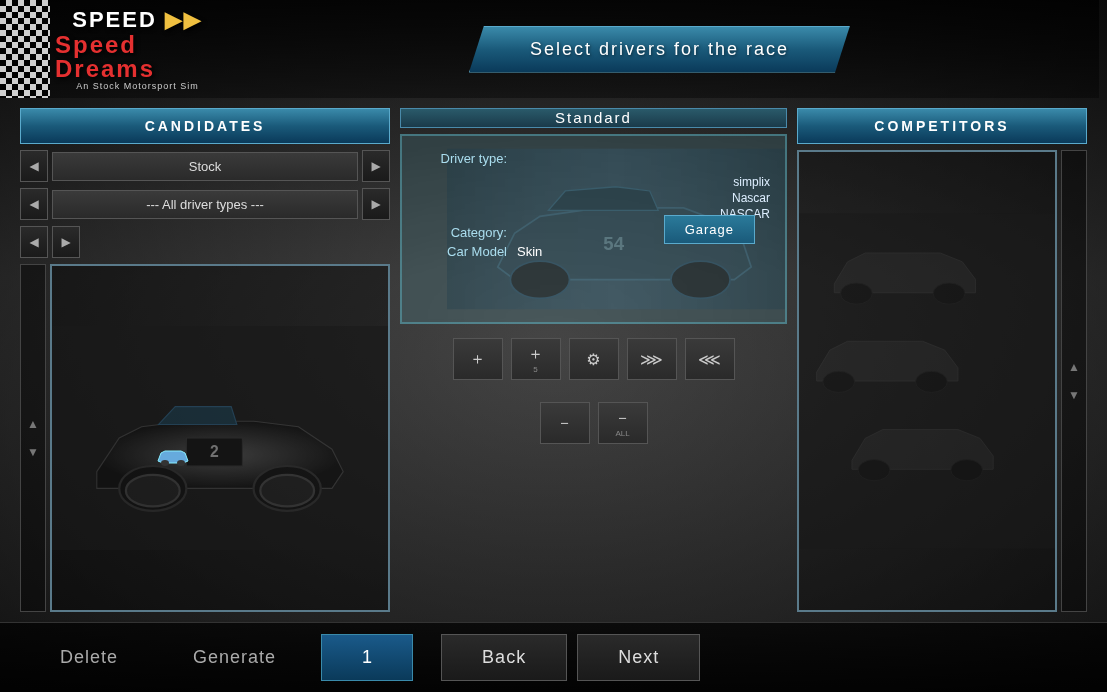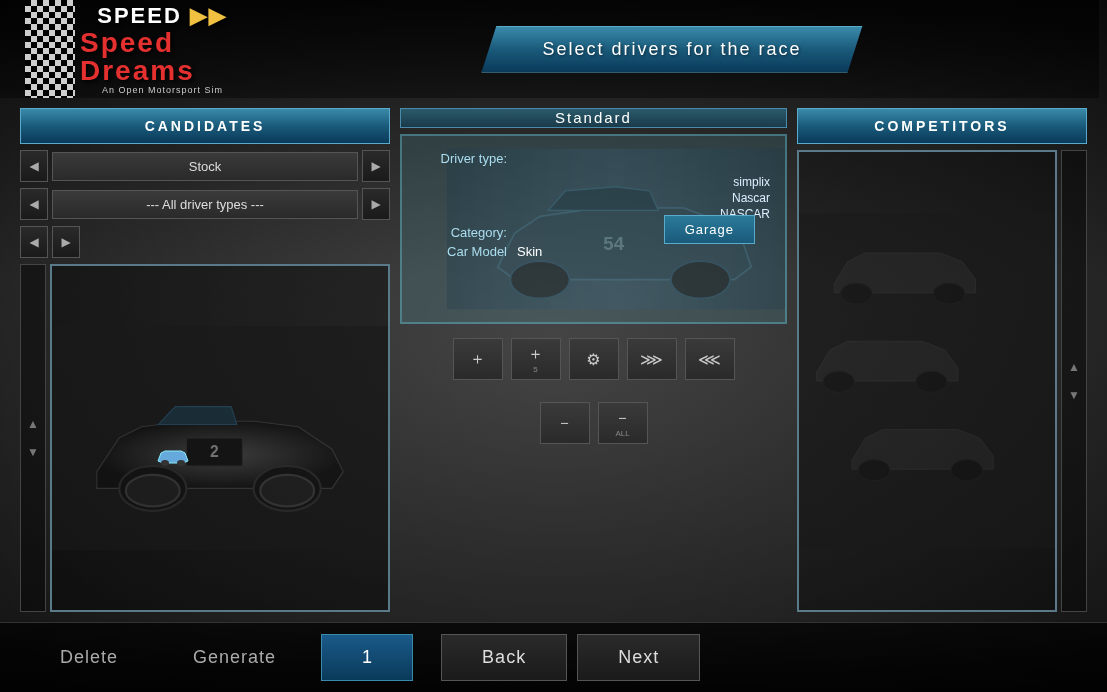--- a/index.html
+++ b/index.html
@@ -31,21 +31,20 @@
     .header {
       position: absolute;
       top: 0;
       left: 0;
       right: 8px;
       height: 98px;
       background: linear-gradient(180deg, rgba(0,0,0,0.8) 0%, rgba(0,0,0,0.4) 100%);
       z-index: 10;
       display: flex;
       align-items: center;
-      padding-left: 25px;
     }
 
     .logo-area {
       width: 220px;
       height: 98px;
       display: flex;
       align-items: center;
       justify-content: center;
       position: relative;
     }
@@ -71,21 +70,21 @@
 
     .logo-speed {
       font-size: 22px;
       font-weight: 900;
       color: white;
       text-shadow: 2px 2px 4px #000;
       letter-spacing: 2px;
     }
 
     .logo-dreams {
-      font-size: 28px;
+      font-size: 24px;
       font-weight: 900;
       color: #e53030;
       text-shadow: 2px 2px 4px #000;
       letter-spacing: 2px;
       line-height: 1;
     }
 
     .logo-sub {
       font-size: 9px;
       color: #ccc;
@@ -429,21 +428,21 @@
 <div class="bg-overlay"></div>
 
 <div class="header">
   <div class="logo-area">
     <div class="logo-checkered"></div>
     <div class="logo-text-area">
       <div class="logo-speed">
         <span style="color:white">SPEED </span><span style="color:#f0c040">▶▶</span>
       </div>
       <div class="logo-dreams">Speed Dreams</div>
-      <div class="logo-sub">An Open Motorsport Sim</div>
+      <div class="logo-sub">An Stock Motorsport Sim</div>
     </div>
   </div>
   <div class="header-title-area">
     <div class="header-title-box">
       <span class="header-title">Select drivers for the race</span>
     </div>
   </div>
 </div>
 
 <div class="main">

